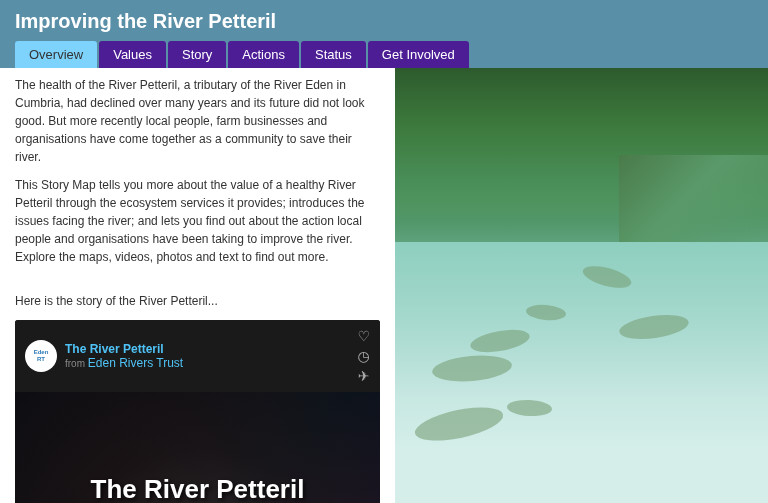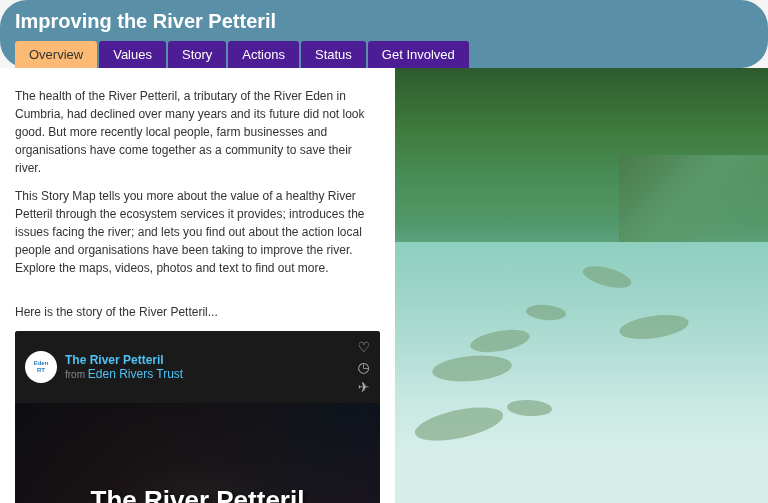--- a/index.html
+++ b/index.html
@@ -7,21 +7,20 @@
       font-family: Arial, sans-serif;
       width: 768px;
       height: 503px;
       overflow: hidden;
       background: #f5f5f5;
     }
 
     .header {
       background: #5a8fa8;
       padding: 10px 15px 0 15px;
-      border-radius: 27px;
     }
 
     .page-title {
       color: white;
       font-size: 20px;
       font-weight: bold;
       margin-bottom: 8px;
     }
 
     .tabs {
@@ -33,32 +32,32 @@
       padding: 6px 14px;
       font-size: 13px;
       cursor: pointer;
       border-radius: 3px 3px 0 0;
       border: none;
       background: #4c1d95;
       color: white;
     }
 
     .tab.active {
-      background: #fdba74;
+      background: #7dd3fc;
       color: #333;
     }
 
     .main-content {
       display: flex;
       height: calc(503px - 68px);
     }
 
     .left-panel {
       width: 395px;
-      padding: 19px 15px;
+      padding: 8px 15px;
       overflow-y: auto;
       background: white;
       flex-shrink: 0;
     }
 
     .intro-text {
       font-size: 12px;
       color: #333;
       line-height: 1.5;
       margin-bottom: 10px;

